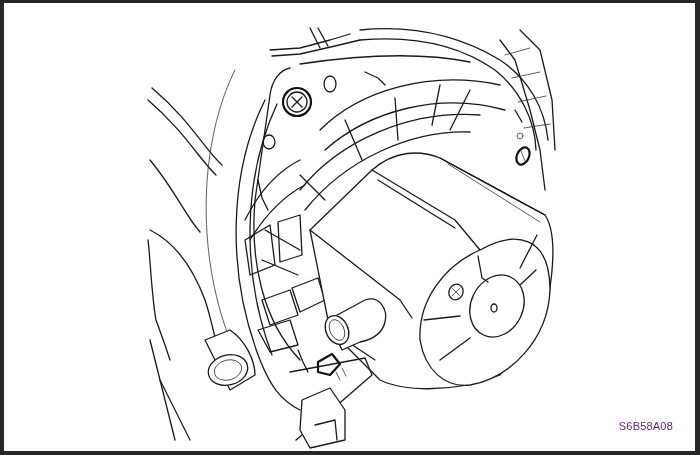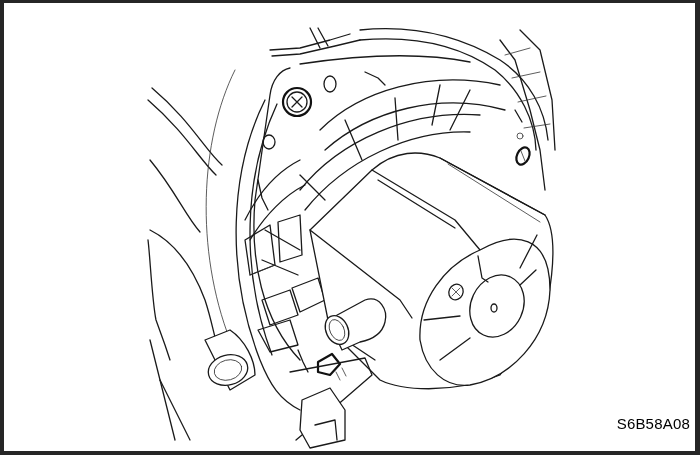--- a/index.html
+++ b/index.html
@@ -12,24 +12,24 @@
     .canvas {
       position: absolute;
       left: 4px; top: 3px;
       width: 691px; height: 448px;
       background: #ffffff;
       overflow: hidden;
     }
     .canvas svg { position: absolute; left: 0; top: 0; }
     .figure-code {
       position: absolute;
-      right: 5px; bottom: 19px;
+      right: 22px; bottom: 19px;
       font-family: "Liberation Sans", sans-serif;
-      font-size: 15px;
-      color: #000000;
+      font-size: 11px;
+      color: #701a75;
       letter-spacing: 0.2px;
     }
     .ln { fill: none; stroke: #1a1a1a; stroke-width: 1.3; stroke-linejoin: round; stroke-linecap: round; }
     .lt { fill: none; stroke: #333; stroke-width: 0.8; stroke-linejoin: round; stroke-linecap: round; }
     .lb { fill: none; stroke: #111; stroke-width: 2.2; stroke-linejoin: round; }
     .fw { fill: #ffffff; stroke: #1a1a1a; stroke-width: 1.3; stroke-linejoin: round; }
   </style>
 </head>
 <body>
 

